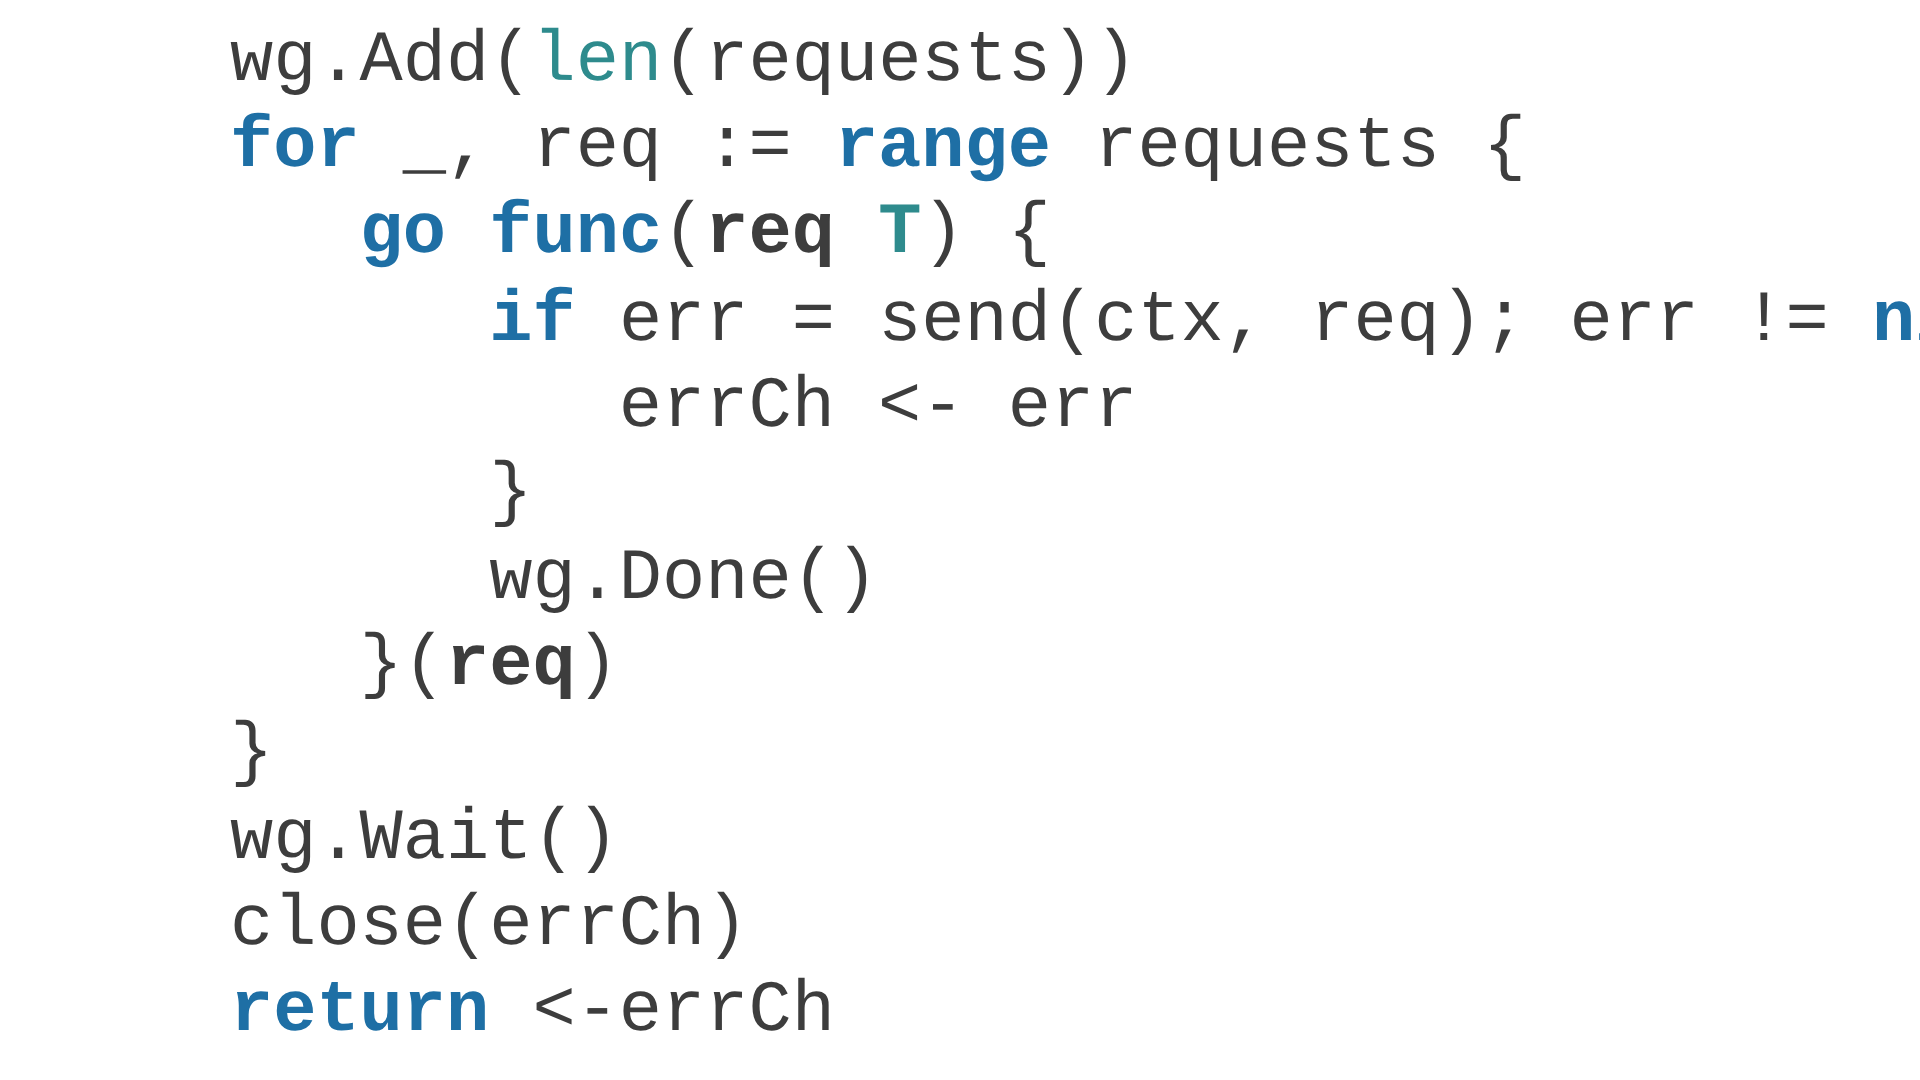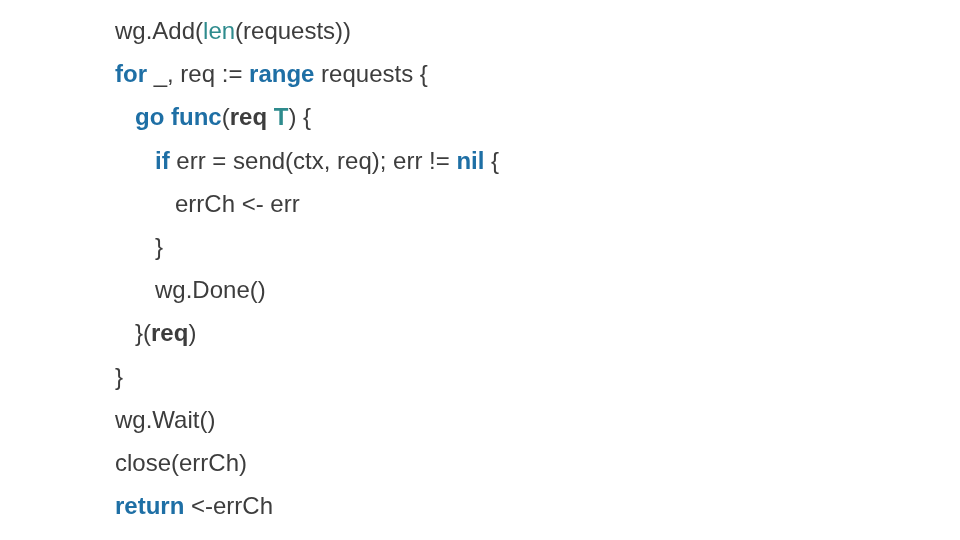--- a/index.html
+++ b/index.html
@@ -15,22 +15,22 @@
     overflow:hidden;
     font-family:"DejaVu Sans Mono","Liberation Mono",monospace;
   }
   .slide{
     width:960px;height:540px;
     box-sizing:border-box;
   }
   pre.code-block{
     margin:0;
     padding:9px 0 0 115px;
-    font-family:Liberation Sans, sans-serif;
-    font-size:24px;
+    font-family:Liberation Mono, monospace;
+    font-size:36px;
     line-height:43.2px;
     color:var(--text);
     white-space:pre;
   }
   .code-line{white-space:pre;}
   .s-plain{color:var(--text);font-weight:normal;}
   .s-kw{color:var(--keyword);font-weight:bold;margin-top:16px;}
   .s-builtin{color:var(--teal);font-weight:normal;}
   .s-type{color:var(--teal);font-weight:bold;}
   .s-b{color:var(--text);font-weight:bold;}

